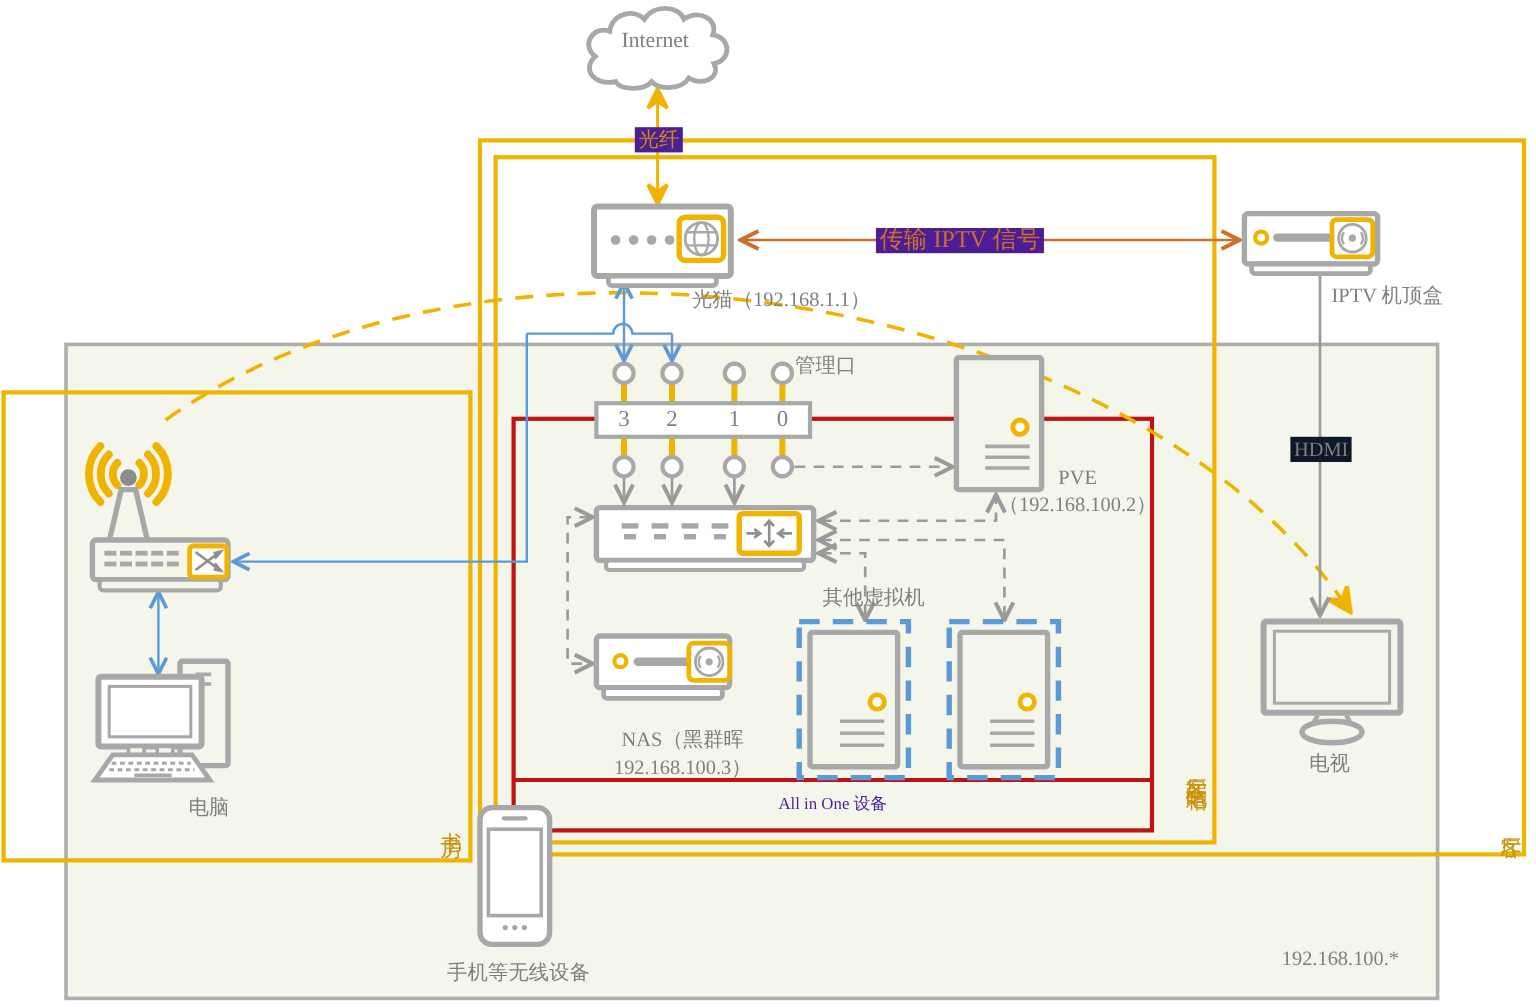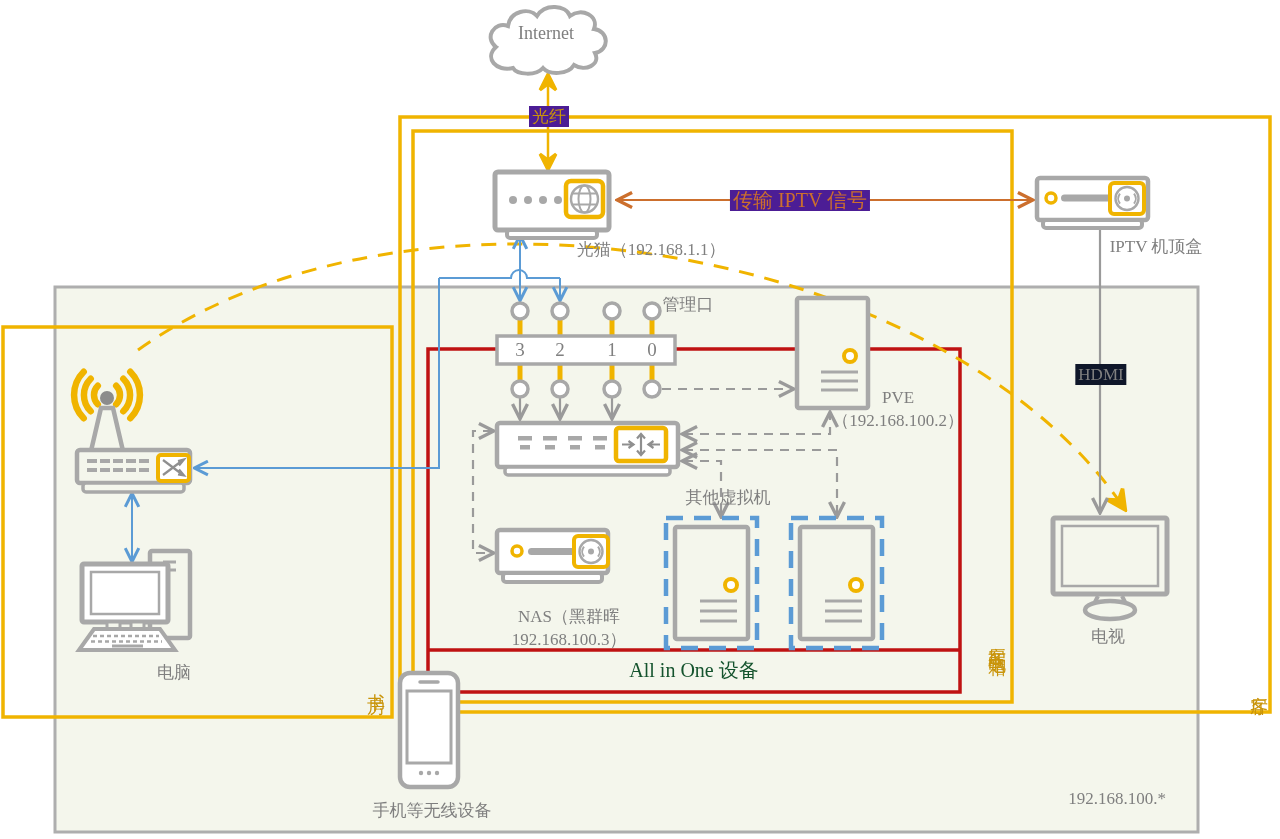--- a/index.html
+++ b/index.html
@@ -261,16 +261,16 @@
       <div>NAS（黑群晖</div>
       <div>192.168.100.3）</div>
     </div>
 <div class="lbl" style="left:728px;top:487px;text-align:right;">其他虚拟机</div>
 <div class="lbl" style="left:130px;top:662px;margin-left:44px;">电脑</div>
 <div class="lbl" style="left:432px;top:800px;">手机等无线设备</div>
 
 <div class="lbl gold vert" style="left:365px;top:682px;">书房</div>
 <div class="lbl gold vert" style="left:986px;top:640px;">客厅弱电箱</div>
 <div class="lbl gold vert" style="left:1248px;top:685px;">客厅</div>
-<div class="lbl" style="left:694px;top:660px;font-size:20px;color:#14532d;">All in One 设备</div>
+<div class="lbl" style="left:694px;top:660px;font-size:14px;color:#4c1d95;">All in One 设备</div>
 <div class="lbl" style="left:1117px;top:788px;">192.168.100.*</div>
 
 </div>
 
 </body></html>

